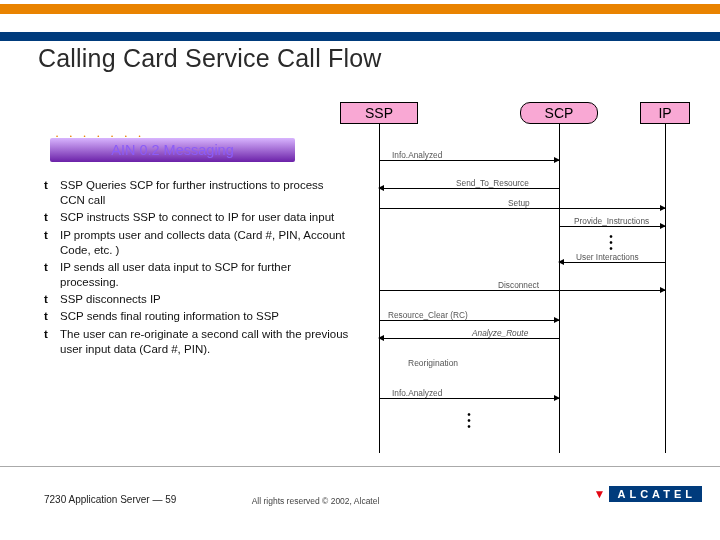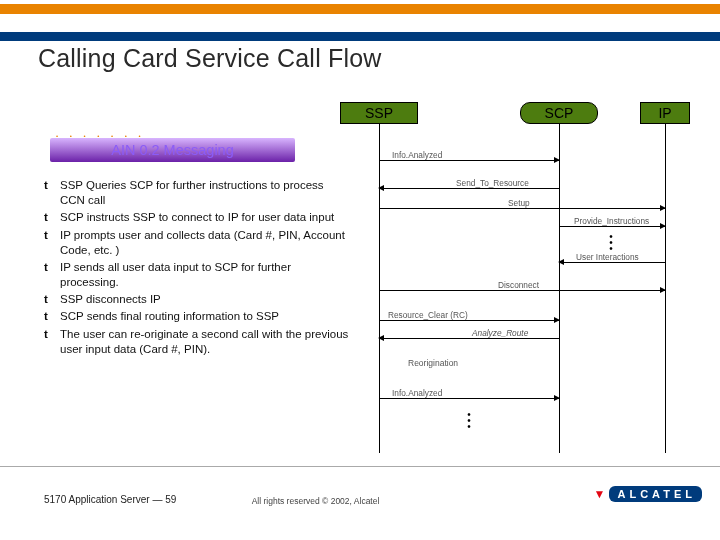--- a/index.html
+++ b/index.html
@@ -1,21 +1,21 @@
 <!DOCTYPE html>
 <html><head>
 <meta charset="utf-8">
 <style>
   * { box-sizing: border-box; margin: 0; padding: 0; }
   html, body { width: 720px; height: 540px; font-family: Arial, Helvetica, sans-serif; background: #fff; color: #000; }
   .slide { width: 720px; height: 540px; position: relative; background: #fff; }
   .topbar1 { position: absolute; left: 0; top: 4px; width: 720px; height: 10px; background: #e98300; }
   .topbar2 { position: absolute; left: 0; top: 32px; width: 720px; height: 9px; background: #003b7c; }
   .title { position: absolute; left: 38px; top: 44px; font-size: 25px; color: #2a2a2a; font-weight: 400; letter-spacing: 0.2px; }
-  .seqbox { position: absolute; border: 1px solid #000; text-align: center; font-size: 14px; padding: 2px 16px; background: #4d7c0f; }
+  .seqbox { position: absolute; border: 1px solid #000; text-align: center; font-size: 14px; padding: 2px 16px; background: #f9a8d4; }
   .seqbox.ssp { left: 340px; top: 102px; width: 78px; }
   .seqbox.scp { left: 520px; top: 102px; width: 78px; border-radius: 10px; }
   .seqbox.ip  { left: 640px; top: 102px; width: 50px; }
   .subtitle-wrap { position: absolute; left: 50px; top: 138px; width: 245px; height: 24px; }
   .subtitle-bg { position: absolute; inset: 0; background: linear-gradient(to bottom, #d8b4fe 0%, #6b21a8 100%); border-radius: 2px; }
   .subtitle-txt { position: absolute; inset: 0; display: flex; align-items: center; justify-content: center; font-size: 14.5px; color: #8b5cf6; }
   .subtitle-dots { position: absolute; left: 56px; top: 133px; font-size: 6px; letter-spacing: 5px; color: #e98300; }
   .content { position: absolute; left: 44px; top: 178px; width: 306px; }
   .content ul { list-style: none; }
   .content li { position: relative; padding-left: 16px; font-size: 11.5px; line-height: 1.32; margin-bottom: 2px; color: #111; }
@@ -31,21 +31,21 @@
   .arrow.left::after  { left: -1px;  border-right: 6px solid #000; }
   .arrlabel { position: absolute; font-size: 8.3px; color: #555; white-space: nowrap; }
   .vdots { position: absolute; width: 10px; text-align: center; font-size: 10px; line-height: 6px; letter-spacing: 0; }
   .vdots span { display:block; }
   .reorig { position: absolute; left: 408px; font-size: 8.5px; color: #555; }
   .hr-bottom { position: absolute; left: 0; top: 466px; width: 720px; height: 1px; background: #aaa; }
   .footer-left { position: absolute; left: 44px; top: 494px; font-size: 10px; color: #222; }
   .footer-center { position: absolute; left: 0; top: 496px; width: 631px; text-align: center; font-size: 8.5px; color: #444; }
   .logo { position: absolute; right: 18px; top: 486px; display: flex; align-items: center; gap: 4px; }
   .logo-tri { font-size: 12px; color: #e30613; line-height: 10px; }
-  .logo-band { background: #003b7c; color: #fff; font-size: 11px; letter-spacing: 4px; padding: 2px 6px 2px 8px; font-weight: bold; border-radius: 6px; }
+  .logo-band { background: #003b7c; color: #fff; font-size: 11px; letter-spacing: 4px; padding: 2px 6px 2px 8px; font-weight: bold; }
 </style>
 </head>
 <body>
 <div class="slide">
 
   <div class="topbar1"></div>
   <div class="topbar2"></div>
 
   <div class="title">Calling Card Service Call Flow</div>
 
@@ -112,19 +112,19 @@
     <div class="arrlabel" style="left:392px; top:388px;">Info.Analyzed</div>
 
     <div class="vdots" style="left:464px; top:412px;">
         <span>•</span>
         <span>•</span>
         <span>•</span>
       </div>
   </div>
 
   <div class="hr-bottom"></div>
-  <div class="footer-left">5170 Application Server — 59</div>
+  <div class="footer-left">7230 Application Server — 59</div>
   <div class="footer-center">All rights reserved © 2002, Alcatel</div>
   <div class="logo">
     <div class="logo-tri">▼</div>
     <div class="logo-band">ALCATEL</div>
   </div>
 </div>
 
 </body></html>

